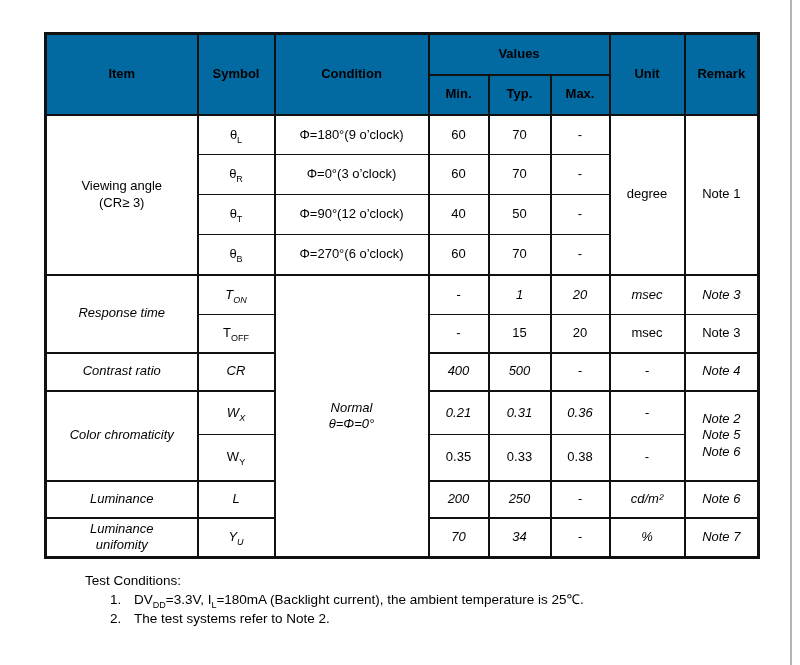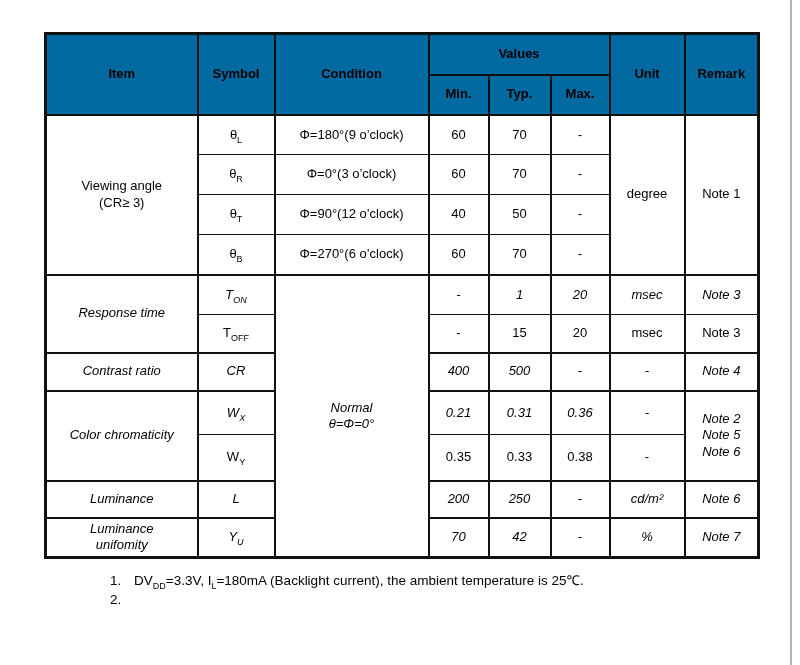--- a/index.html
+++ b/index.html
@@ -192,29 +192,31 @@
     <td>-</td>
     <td>cd/m²</td>
     <td class="remark-cell">Note 6</td>
   </tr>
 
   <tr style="height:40px" class="group-start">
     <td class="item-cell">Luminance
 unifomity</td>
     <td><span>Y</span><sub>U</sub></td>
     <td>70</td>
-    <td>42</td>
+    <td>34</td>
     <td>-</td>
     <td>%</td>
     <td class="remark-cell">Note 7</td>
   </tr>
 </tbody>
   </table>
 
 <div class="footer">
+  <div>Test Conditions:</div>
   <div class="tc-item">
     <span class="tc-num">1.</span>
     <span><span>DV</span><sub>DD</sub><span>=3.3V, I</span><sub>L</sub><span>=180mA (Backlight current), the ambient temperature is 25℃.</span></span>
   </div>
   <div class="tc-item">
     <span class="tc-num">2.</span>
+    <span><span>The test systems refer to Note 2.</span></span>
   </div>
 </div>
 
 </body></html>

